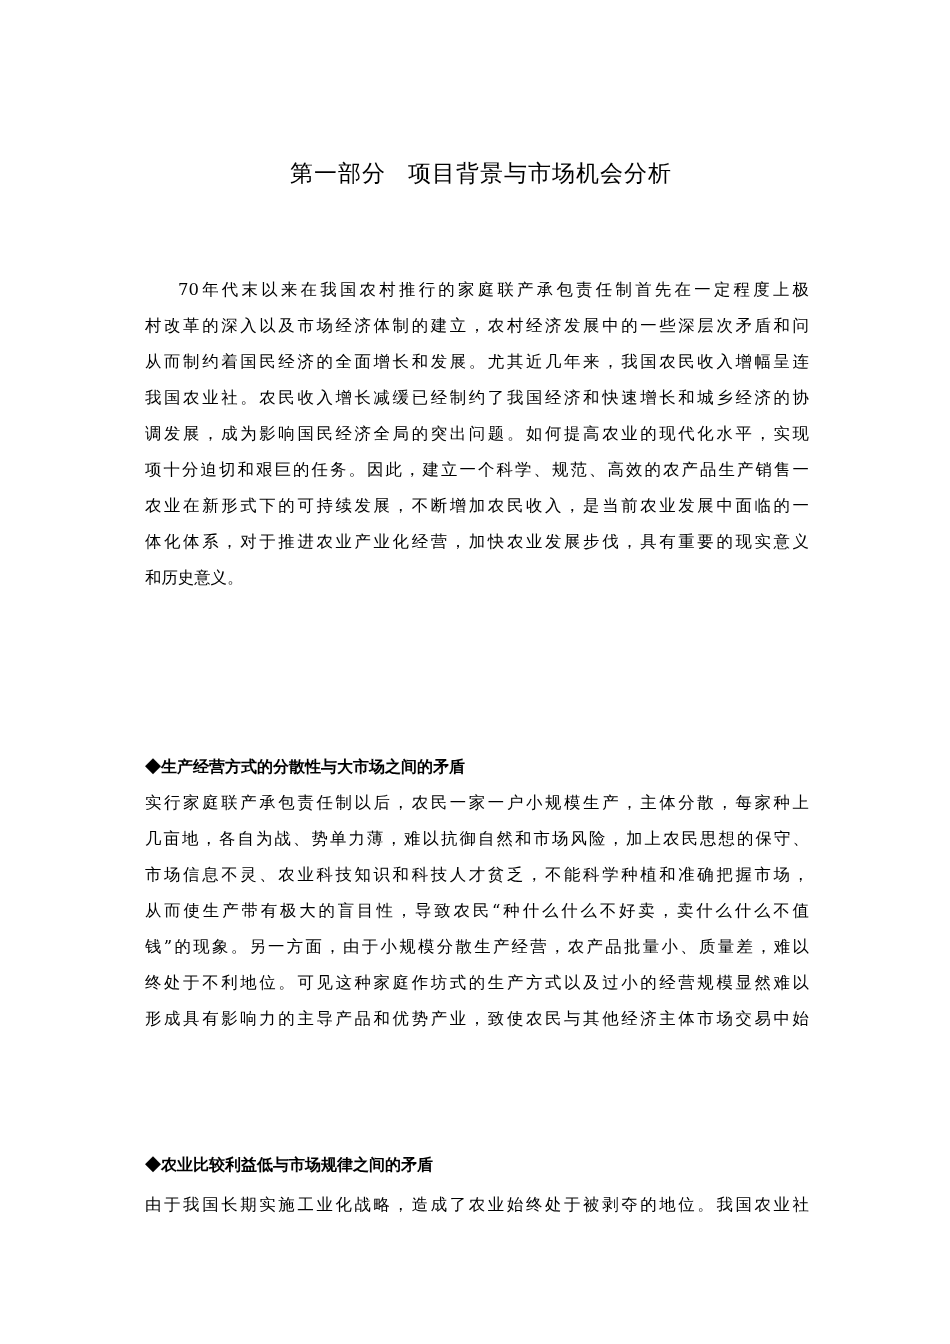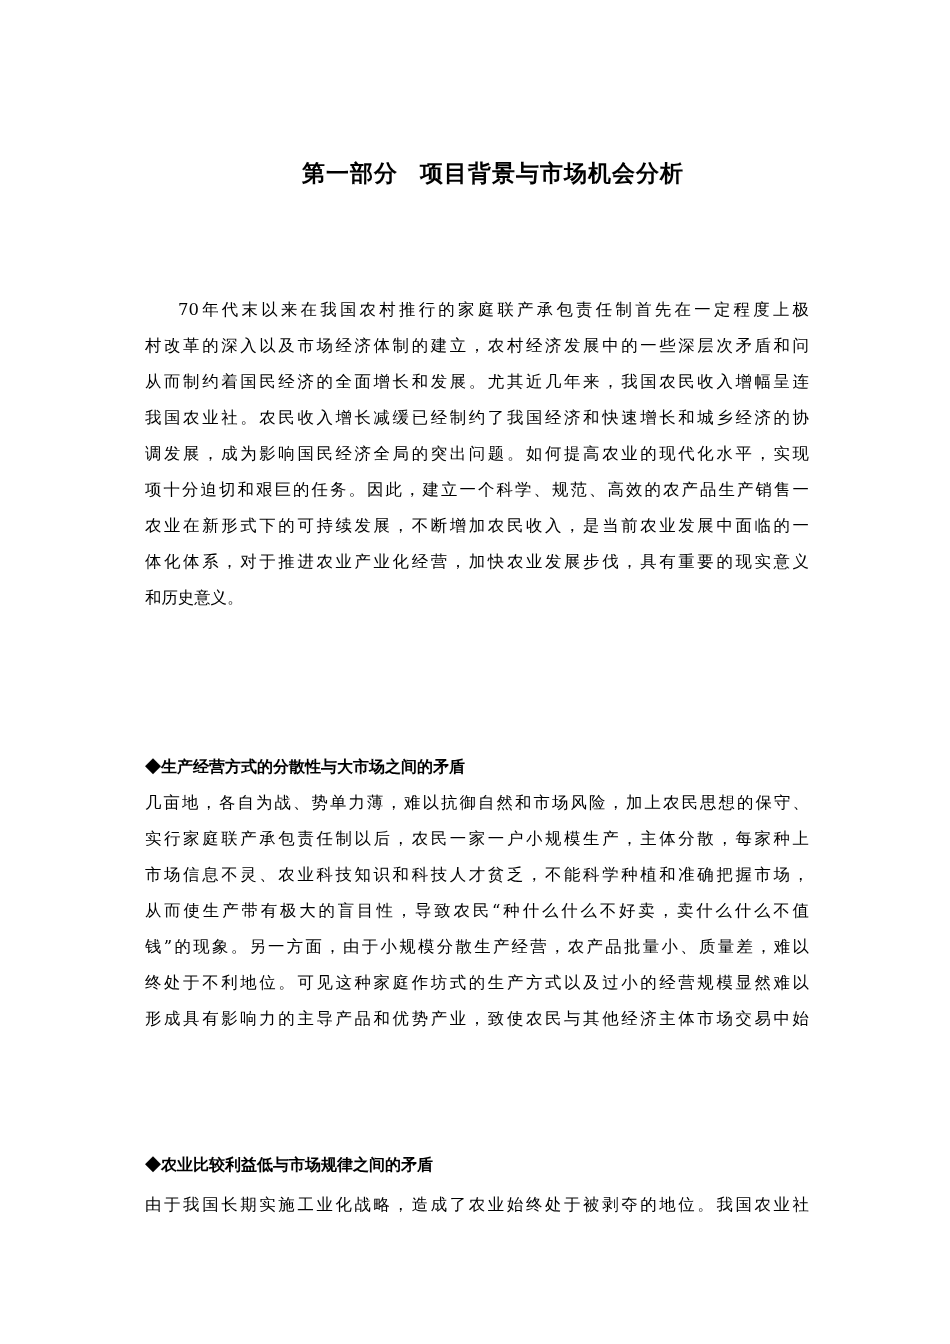--- a/index.html
+++ b/index.html
@@ -1,55 +1,55 @@
 <!DOCTYPE html>
 <html><head>
 <meta charset="utf-8">
 <style>
   html, body { margin: 0; padding: 0; background: #ffffff; }
   body { width: 950px; height: 1344px; position: relative; overflow: hidden;
          font-family: "DejaVu Serif", "Liberation Serif", serif; color: #000; }
   .page { position: absolute; left: 145px; top: 0; width: 664px; }
-  .title { position: absolute; left: 16px; width: 664px; top: 157px; text-align: center;
-           font-family: "DejaVu Sans", "Liberation Sans", sans-serif; font-weight: bold;
+  .title { position: absolute; left: 4px; width: 664px; top: 157px; text-align: center;
+           font-family: "DejaVu Sans", "Liberation Sans", sans-serif; font-weight: normal;
            font-size: 23px; letter-spacing: 1px; line-height: 32px; }
   .title .gap { display: inline-block; width: 22px; }
   .para { position: absolute; left: 0; width: 664px; font-size: 16.4px; line-height: 36px;
           text-align: justify; margin: 0; }
   .heading { position: absolute; left: 0; width: 664px; font-family: Liberation Sans, sans-serif;
              font-weight: bold; font-size: 16px; line-height: 30px; margin: 0; }
   .line { display: block; white-space: nowrap; text-align-last: justify; text-align: justify; }
   .line.last { text-align-last: left; }
 </style>
 </head>
 <body>
 
 <div class="page">
 
   <div class="title">
     <span>第一部分</span><span class="gap"></span><span>项目背景与市场机会分析</span>
   </div>
 
   <div class="para" style="top:272px;">
-    <span class="line" style="padding-left:33px;margin-top:20px;">70年代末以来在我国农村推行的家庭联产承包责任制首先在一定程度上极</span>
+    <span class="line" style="padding-left:33px;">70年代末以来在我国农村推行的家庭联产承包责任制首先在一定程度上极</span>
     <span class="line">村改革的深入以及市场经济体制的建立，农村经济发展中的一些深层次矛盾和问</span>
     <span class="line">从而制约着国民经济的全面增长和发展。尤其近几年来，我国农民收入增幅呈连</span>
     <span class="line">我国农业社。农民收入增长减缓已经制约了我国经济和快速增长和城乡经济的协</span>
     <span class="line">调发展，成为影响国民经济全局的突出问题。如何提高农业的现代化水平，实现</span>
     <span class="line">项十分迫切和艰巨的任务。因此，建立一个科学、规范、高效的农产品生产销售一</span>
     <span class="line">农业在新形式下的可持续发展，不断增加农民收入，是当前农业发展中面临的一</span>
     <span class="line">体化体系，对于推进农业产业化经营，加快农业发展步伐，具有重要的现实意义</span>
     <span class="line last">和历史意义。</span>
   </div>
 
   <div class="heading" style="top:752px;">◆生产经营方式的分散性与大市场之间的矛盾</div>
 
   <div class="para" style="top:785px;">
+    <span class="line">实行家庭联产承包责任制以后，农民一家一户小规模生产，主体分散，每家种上</span>
     <span class="line">几亩地，各自为战、势单力薄，难以抗御自然和市场风险，加上农民思想的保守、</span>
-    <span class="line">实行家庭联产承包责任制以后，农民一家一户小规模生产，主体分散，每家种上</span>
     <span class="line">市场信息不灵、农业科技知识和科技人才贫乏，不能科学种植和准确把握市场，</span>
     <span class="line">从而使生产带有极大的盲目性，导致农民“种什么什么不好卖，卖什么什么不值</span>
     <span class="line">钱”的现象。另一方面，由于小规模分散生产经营，农产品批量小、质量差，难以</span>
     <span class="line">终处于不利地位。可见这种家庭作坊式的生产方式以及过小的经营规模显然难以</span>
     <span class="line">形成具有影响力的主导产品和优势产业，致使农民与其他经济主体市场交易中始</span>
   </div>
 
   <div class="heading" style="top:1150px;">◆农业比较利益低与市场规律之间的矛盾</div>
 
   <div class="para" style="top:1187px;">

